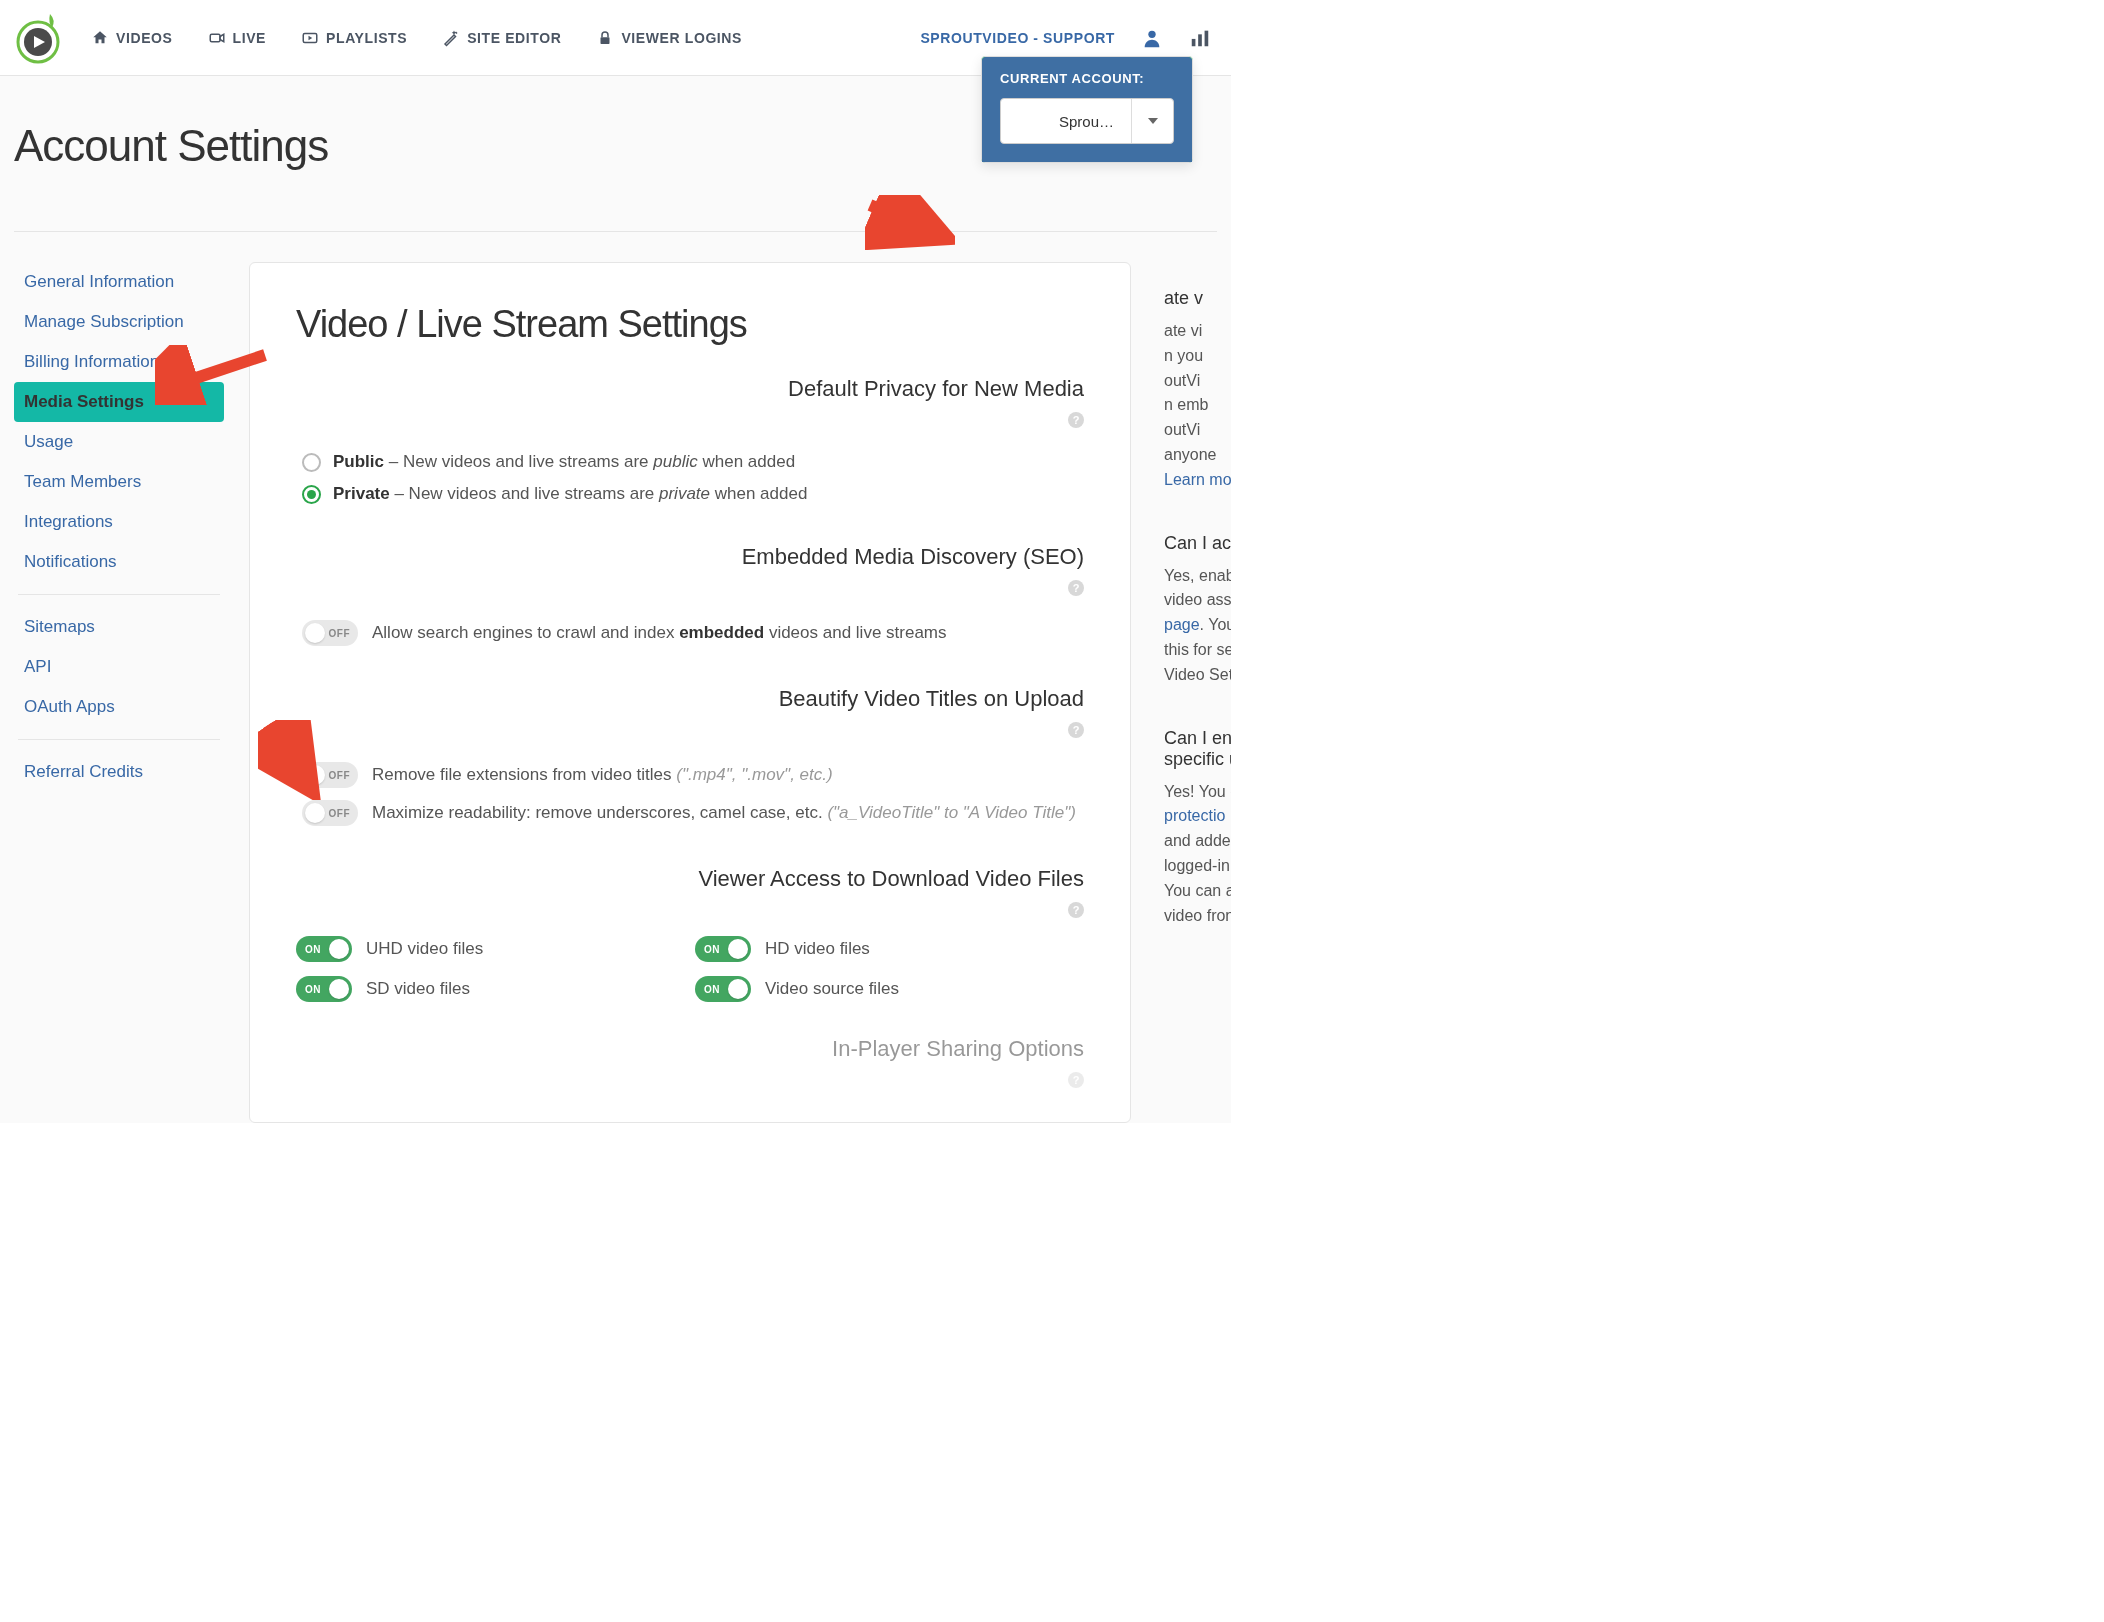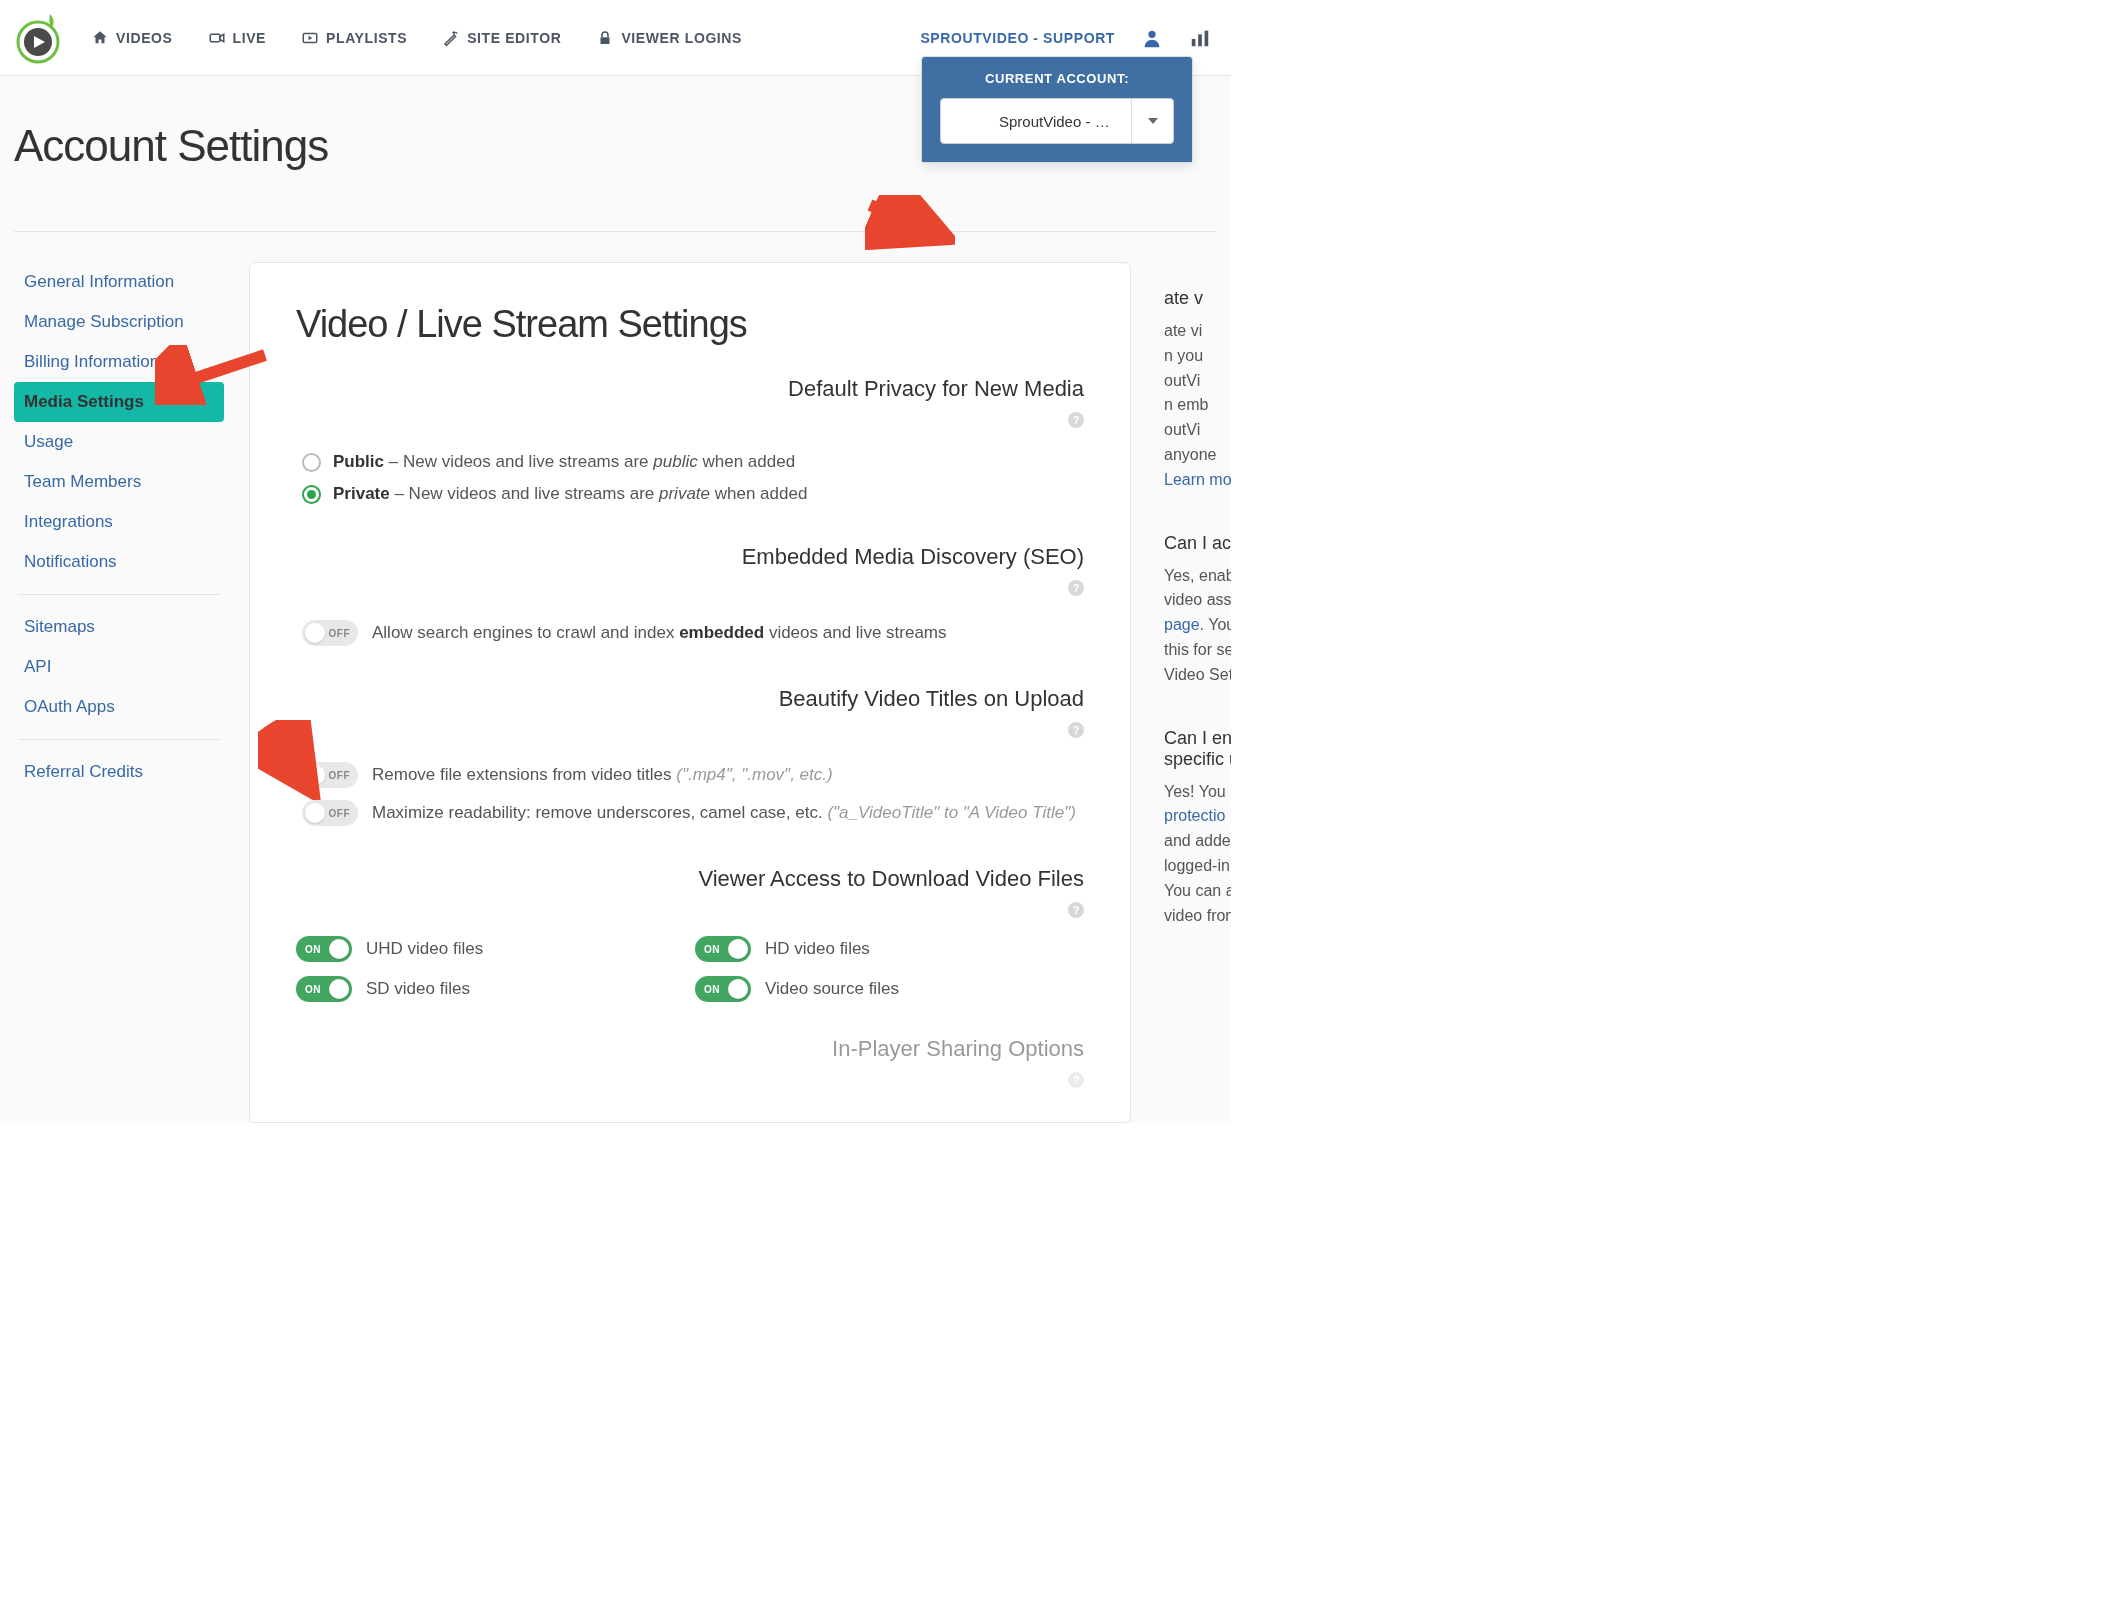--- a/index.html
+++ b/index.html
@@ -11,21 +11,21 @@
   .logo svg { width: 56px; height: 56px; }
   .nav-items { display: flex; gap: 35px; align-items: center; }
   .nav-item { display: flex; align-items: center; gap: 7px; color: #4b5563; font-size: 14px; font-weight: 700; letter-spacing: 0.6px; cursor: pointer; }
   .nav-item svg { width: 18px; height: 18px; fill: #4b5563; }
   .nav-right { margin-left: auto; display: flex; align-items: center; gap: 26px; }
   .account-name { color: #3868a6; font-size: 14px; font-weight: 700; letter-spacing: 0.6px; cursor: pointer; }
   .user-icon { width: 22px; height: 22px; fill: #3868a6; }
   .stats-icon { width: 22px; height: 22px; }
 
   
-  .dropdown { position: absolute; top: 56px; right: 38px; width: 272px; background: #22c55e; border: 1px solid #ddd; border-radius: 4px; box-shadow: 0 4px 12px rgba(0,0,0,0.1); z-index: 100; text-align: center; }
+  .dropdown { position: absolute; top: 56px; right: 38px; width: 212px; background: #22c55e; border: 1px solid #ddd; border-radius: 4px; box-shadow: 0 4px 12px rgba(0,0,0,0.1); z-index: 100; }
   .dropdown-header { background: #3f6fa3; padding: 14px 18px 18px; border-radius: 4px 4px 0 0; }
   .dropdown-header-label { color: #fff; font-size: 13px; font-weight: 700; letter-spacing: 0.6px; margin-bottom: 12px; }
   .dropdown-select { display: flex; background: #fff; border-radius: 4px; border: 1px solid #ccc; height: 46px; align-items: center; padding-left: 44px; }
   .dropdown-select-text { flex: 1; padding: 0 14px; font-size: 15px; color: #333; white-space: nowrap; overflow: hidden; text-overflow: ellipsis; }
   .dropdown-select-btn { width: 42px; height: 100%; border-left: 1px solid #ddd; display: flex; align-items: center; justify-content: center; }
   .dropdown-list { }
   .dropdown-item { padding: 18px 18px; border-bottom: 1px solid #eee; font-size: 13px; font-weight: 700; letter-spacing: 0.6px; color: #525252; cursor: pointer; }
   .dropdown-item:last-child { border-bottom: none; }
 
   

